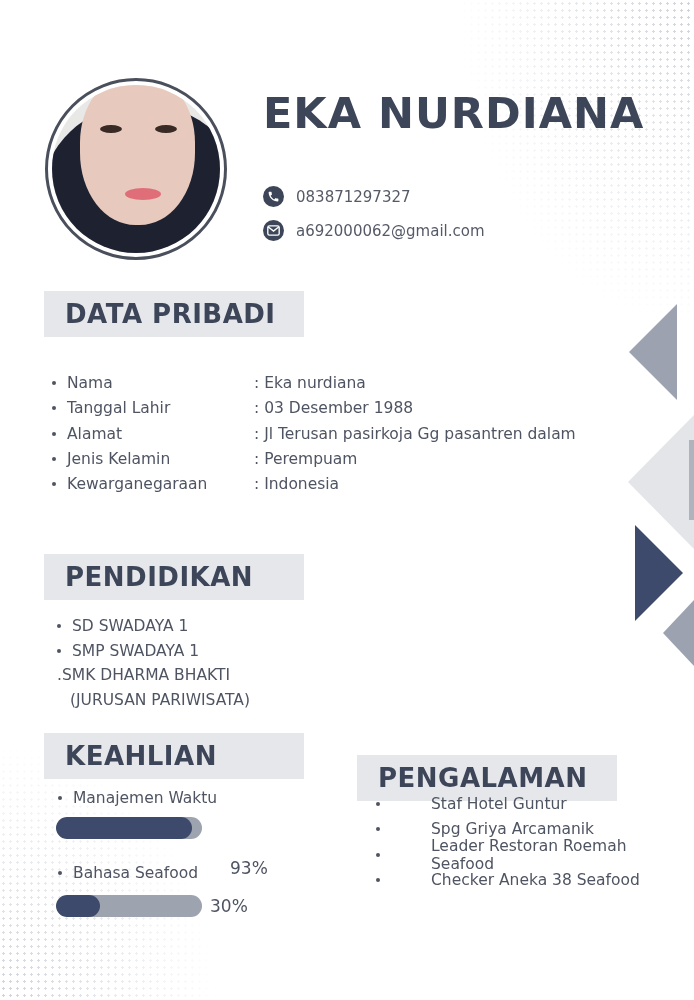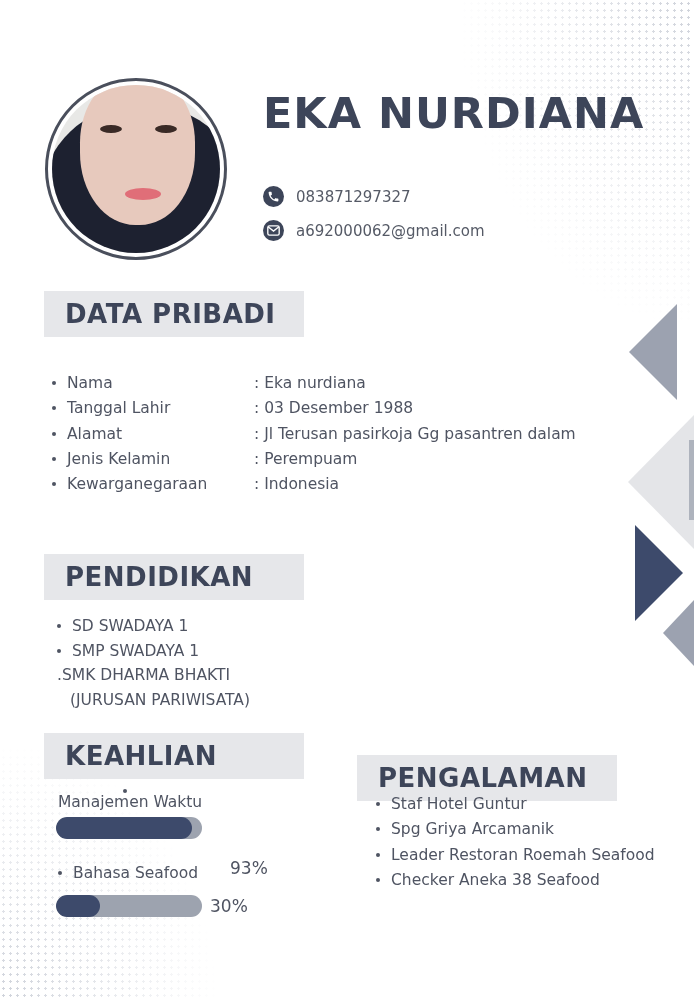--- a/index.html
+++ b/index.html
@@ -71,21 +71,21 @@
     .edu-row.indent { padding-left: 13px; }
 
     .skill-label { position: absolute; left: 58px; font-size: 15.5px; color: #4f5462; display: flex; align-items: center; }
     .bar-track {
       position: absolute; left: 56px; width: 146px; height: 22px; border-radius: 11px; background: #9da3af; overflow: hidden;
     }
     .bar-fill { height: 100%; border-radius: 11px; background: #3d4a6b; }
     .pct { position: absolute; left: 210px; font-size: 17px; color: #4f5462; }
 
     .exp-list { position: absolute; left: 376px; top: 791px; font-size: 15.5px; color: #4f5462; }
-    .exp-row { height: 25.5px; display: flex; align-items: center; }
+    .exp-row { height: 25.5px; display: flex; align-items: center; gap: 40px; }
 
     .shape { position: absolute; width: 0; height: 0; }
   </style>
 </head>
 <body>
 
 <div class="dots-tr"></div>
 <div class="dots-bl"></div>
 
 <div class="shape" style="left:629px; top:304px; border-top:48px solid transparent; border-bottom:48px solid transparent; border-right:48px solid #9ca2b0;"></div>
@@ -176,21 +176,21 @@
   <div class="edu-row nob">
       <span>.SMK DHARMA BHAKTI</span>
     </div>
   <div class="edu-row indent">
       <span>(JURUSAN PARIWISATA)</span>
     </div>
 </div>
 
 <div class="section-head" style="left:44px; top:733px; width:260px;">KEAHLIAN</div>
 
-<div class="skill-label" style="top:789px;flex-direction:column;">
+<div class="skill-label" style="top:789px;">
   <span class="bullet"></span>
     <span>Manajemen Waktu</span>
 </div>
 <div class="bar-track" style="top:817px;">
   <div class="bar-fill" style="width:93%;"></div>
 </div>
 <div class="pct" style="top:858px;margin-left:20px;">93%</div>
 
 <div class="skill-label" style="top:864px;">
   <span class="bullet"></span>

